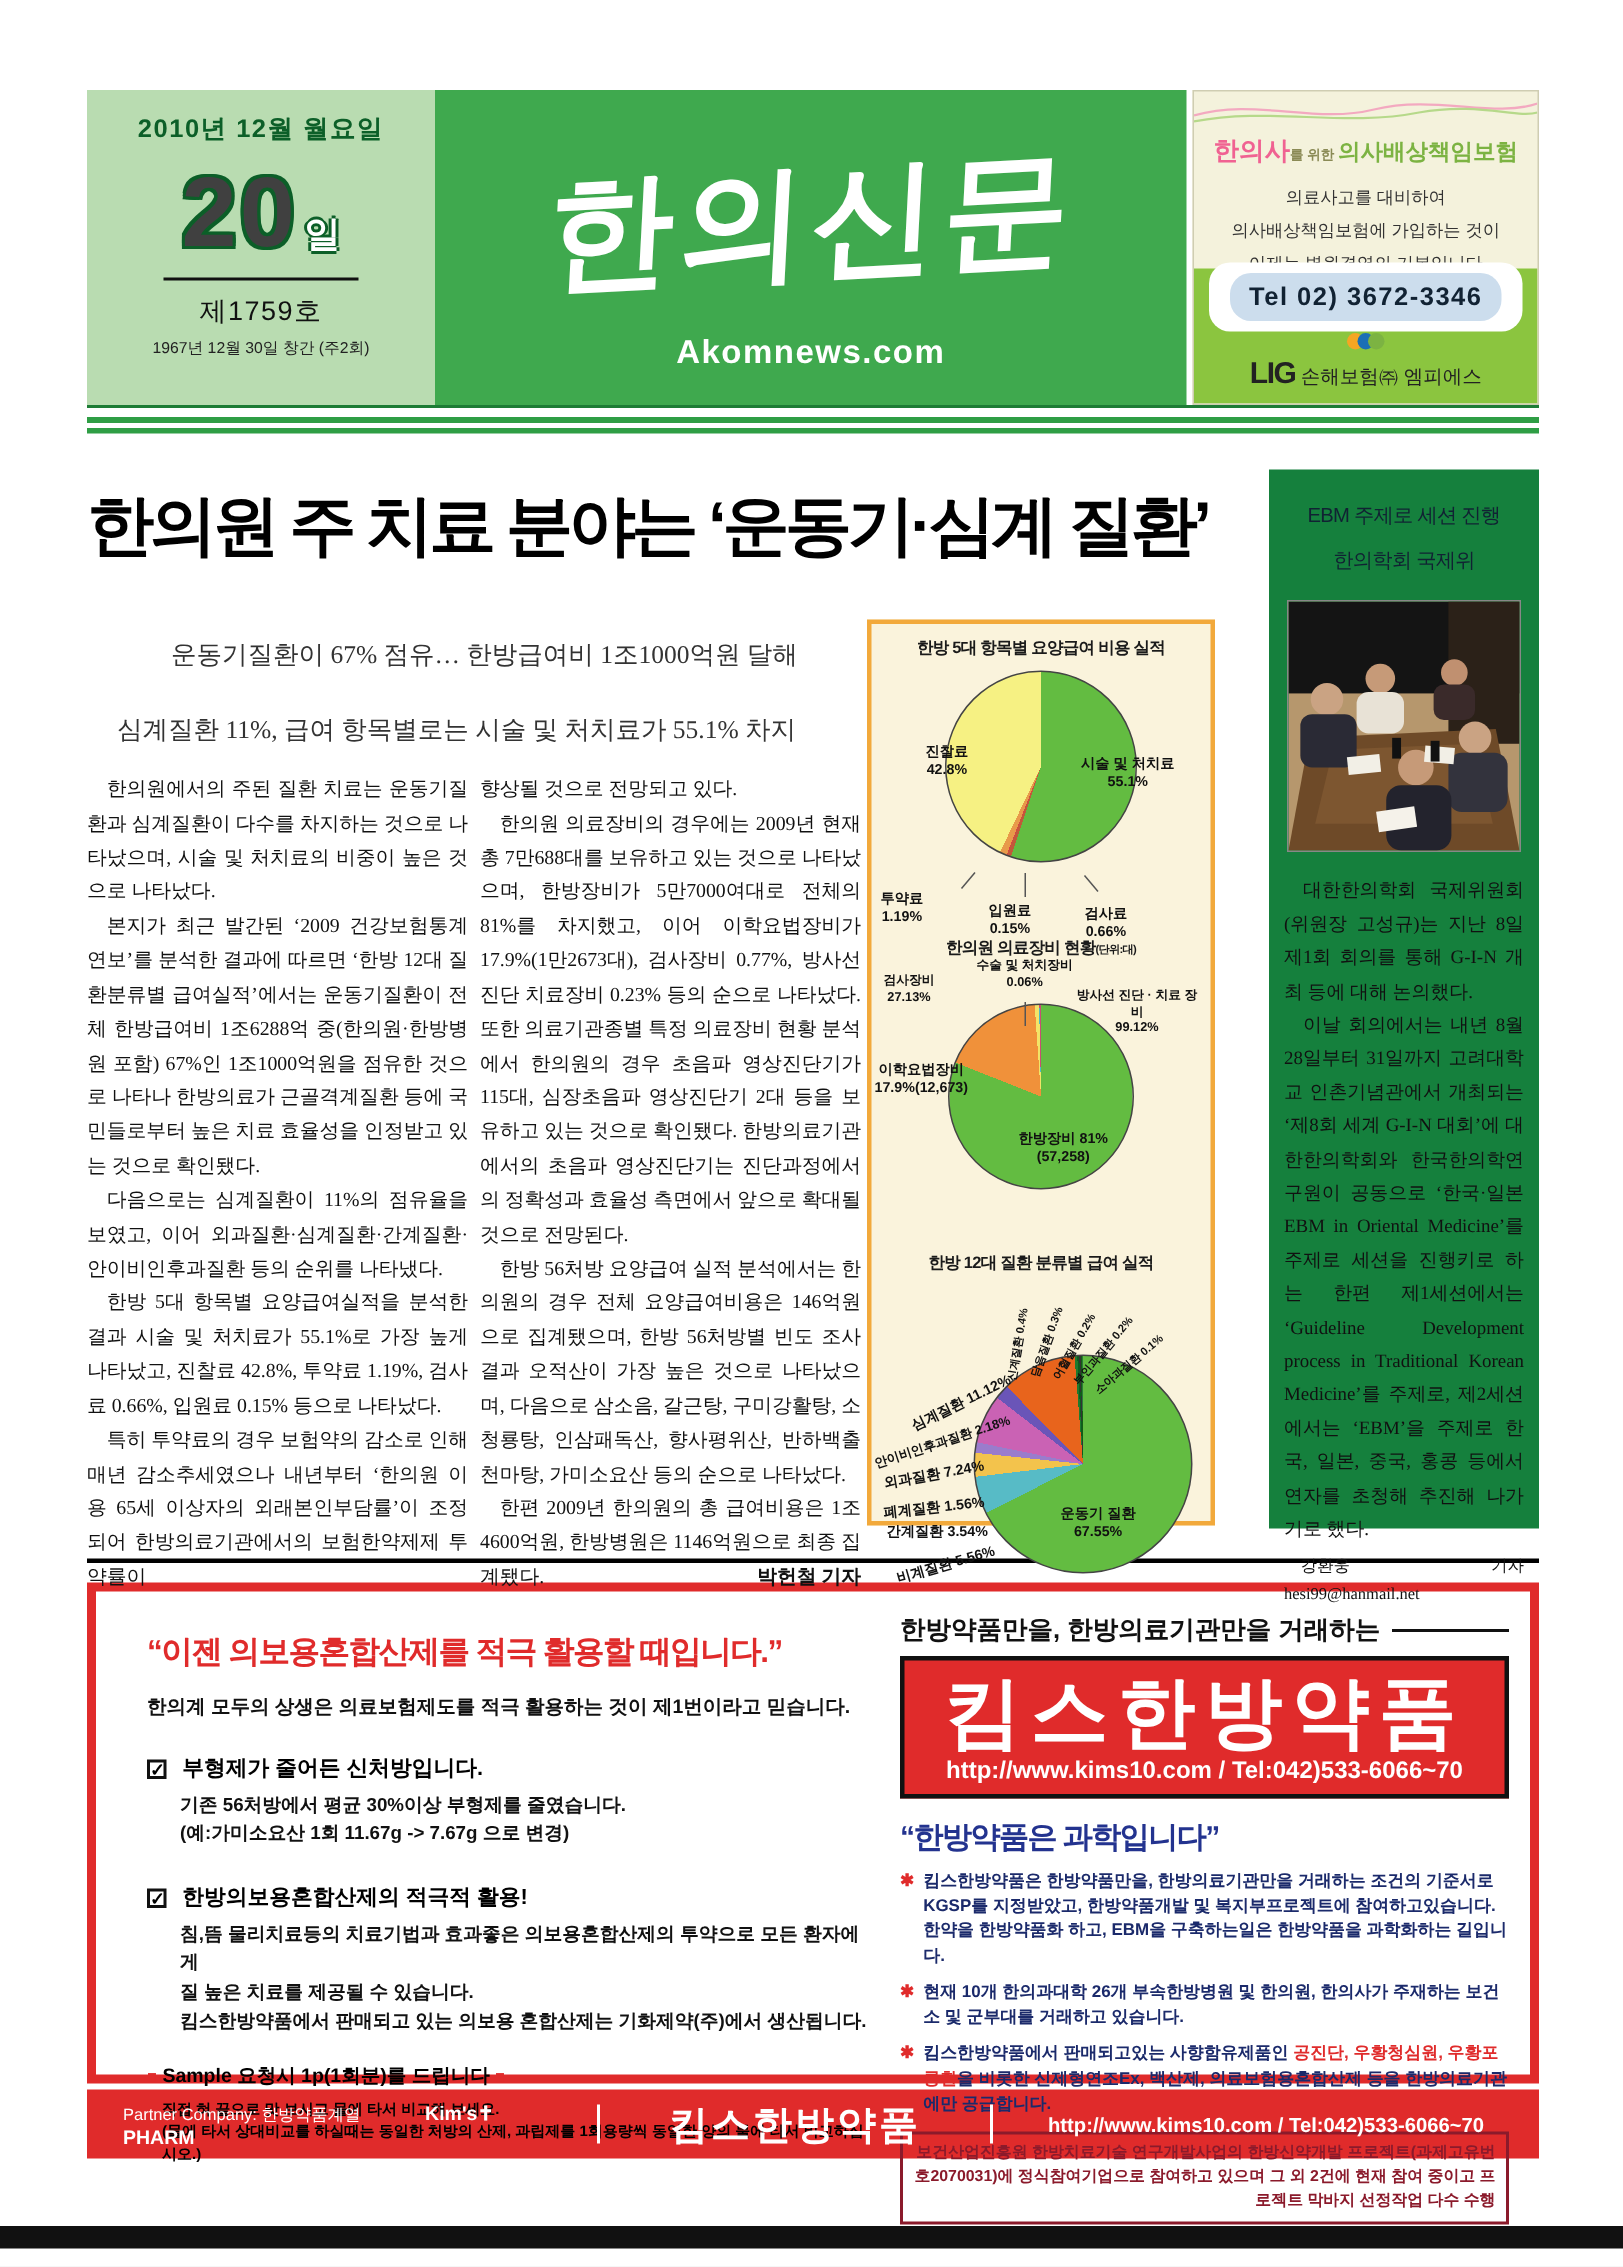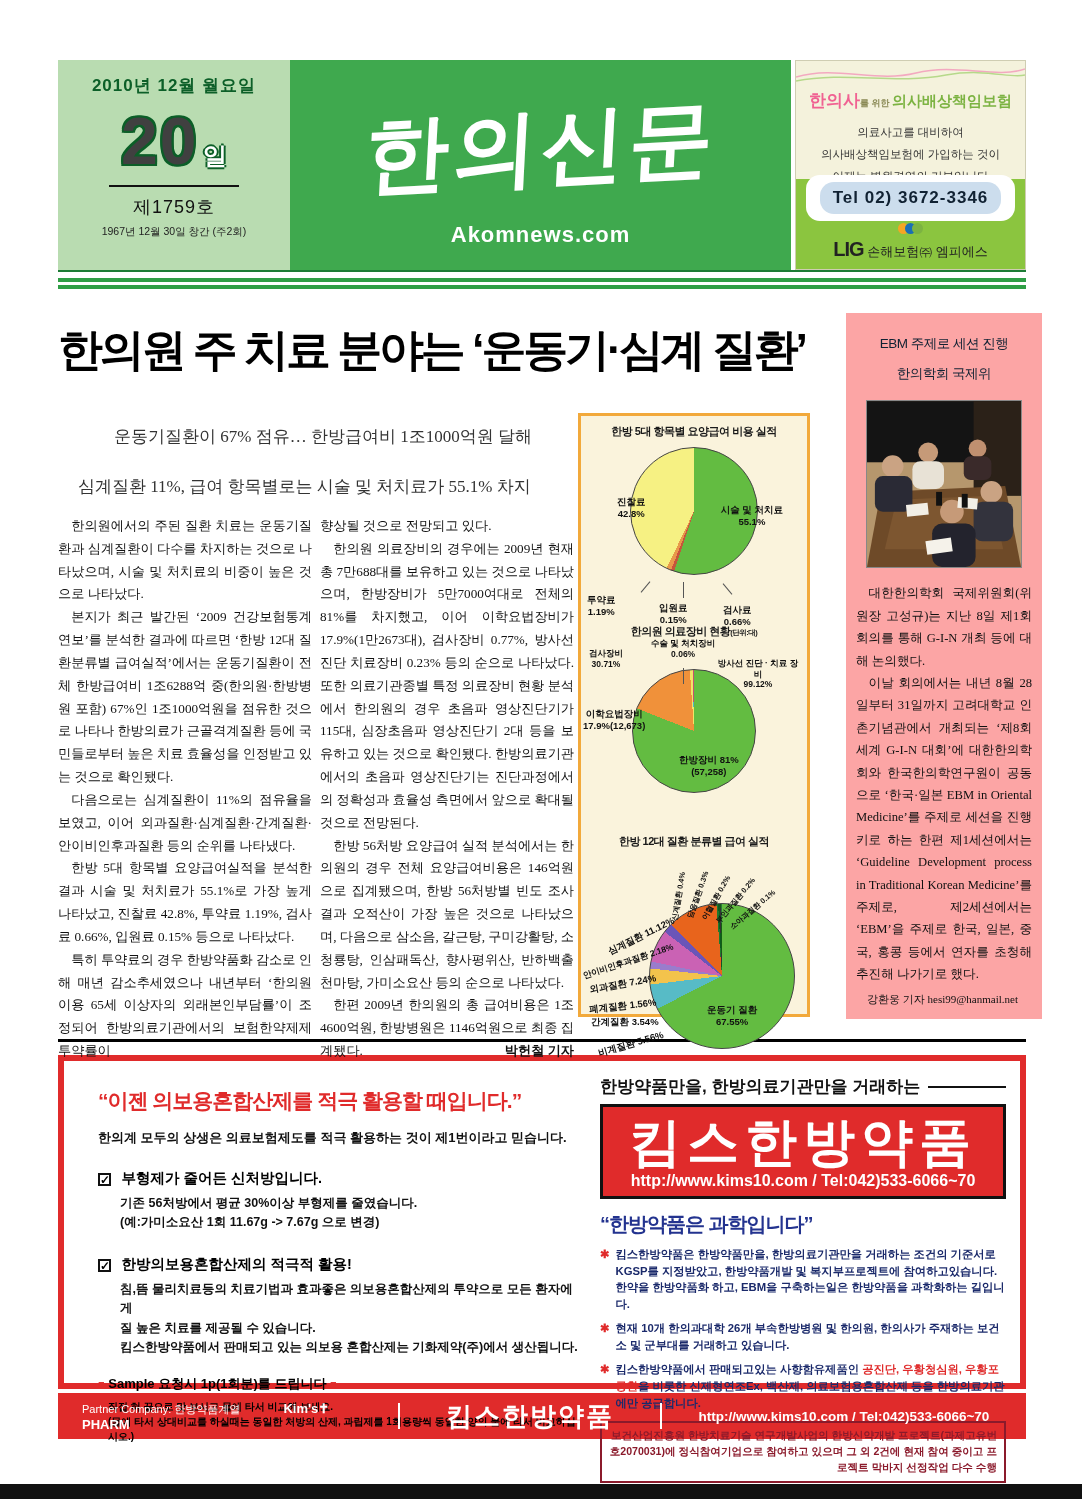--- a/index.html
+++ b/index.html
@@ -70,21 +70,21 @@
   .pie2 { width:124px; height:124px; margin-top:30px; }
   .pie3 { width:146px; height:146px; margin-top:54px; margin-left:62px; }
   .plabel { position:absolute; font-size:9.5px; font-weight:bold; color:#111; line-height:1.25; white-space:pre-line; text-align:center; }
   .c1 { height:196px; }
   .c2 { height:208px; margin-top:4px; }
   .c3 { height:252px; margin-top:2px; }
   .leader { position:absolute; background:#555; width:1px; }
   .rot { transform-origin:left bottom; white-space:nowrap; font-size:7.5px; }
 
   
-  .sidebar { position:absolute; left:788px; top:-4px; width:196px; height:706px; background:#fca5a5; padding:16px 10px; }
+  .sidebar { position:absolute; left:788px; top:-4px; width:180px; height:706px; background:#15803d; padding:16px 10px; }
   .sb-title { text-align:center; font-size:13.5px; color:#123; line-height:2.2; letter-spacing:-0.5px; }
   .sb-photo { display:block; margin:12px auto 0 auto; border:1px solid #888; }
   .sb-body { margin-top:14px; font-family:"Liberation Serif", serif; font-size:12.6px; line-height:1.78; text-align:justify; color:#111; }
   .sb-body p { text-indent:1em; }
   .sb-byline { margin-top:4px; font-size:11px; text-indent:1em; }
 
   .black-sep { height:3px; background:#000; margin-top:10px; }
 
   
   .bottom-ad { margin-top:13px; border:6px solid #e02b2b; height:334px; display:flex; background:#fff; }
@@ -174,21 +174,21 @@
     <div class="main">
       <div class="headline">한의원 주 치료 분야는 ‘운동기·심계 질환’</div>
       <div class="subhead subhead1">운동기질환이 67% 점유… 한방급여비 1조1000억원 달해</div>
       <div class="subhead subhead2">심계질환 11%, 급여 항목별로는 시술 및 처치료가 55.1% 차지</div>
 
       <div class="col col1">
         <p>한의원에서의 주된 질환 치료는 운동기질환과 심계질환이 다수를 차지하는 것으로 나타났으며, 시술 및 처치료의 비중이 높은 것으로 나타났다.</p>
         <p>본지가 최근 발간된 ‘2009 건강보험통계연보’를 분석한 결과에 따르면 ‘한방 12대 질환분류별 급여실적’에서는 운동기질환이 전체 한방급여비 1조6288억 중(한의원·한방병원 포함) 67%인 1조1000억원을 점유한 것으로 나타나 한방의료가 근골격계질환 등에 국민들로부터 높은 치료 효율성을 인정받고 있는 것으로 확인됐다.</p>
         <p>다음으로는 심계질환이 11%의 점유율을 보였고, 이어 외과질환·심계질환·간계질환·안이비인후과질환 등의 순위를 나타냈다.</p>
         <p>한방 5대 항목별 요양급여실적을 분석한 결과 시술 및 처치료가 55.1%로 가장 높게 나타났고, 진찰료 42.8%, 투약료 1.19%, 검사료 0.66%, 입원료 0.15% 등으로 나타났다.</p>
-        <p>특히 투약료의 경우 한방약품화 감소로 인해 매년 감소추세였으나 내년부터 ‘한의원 이용 65세 이상자의 외래본인부담률’이 조정되어 한방의료기관에서의 보험한약제제 투약률이</p>
+        <p>특히 투약료의 경우 보험약의 감소로 인해 매년 감소추세였으나 내년부터 ‘한의원 이용 65세 이상자의 외래본인부담률’이 조정되어 한방의료기관에서의 보험한약제제 투약률이</p>
       </div>
       <div class="col col2">
         <p class="cont">향상될 것으로 전망되고 있다.</p>
         <p>한의원 의료장비의 경우에는 2009년 현재 총 7만688대를 보유하고 있는 것으로 나타났으며, 한방장비가 5만7000여대로 전체의 81%를 차지했고, 이어 이학요법장비가 17.9%(1만2673대), 검사장비 0.77%, 방사선 진단 치료장비 0.23% 등의 순으로 나타났다. 또한 의료기관종별 특정 의료장비 현황 분석에서 한의원의 경우 초음파 영상진단기가 115대, 심장초음파 영상진단기 2대 등을 보유하고 있는 것으로 확인됐다. 한방의료기관에서의 초음파 영상진단기는 진단과정에서의 정확성과 효율성 측면에서 앞으로 확대될 것으로 전망된다.</p>
         <p>한방 56처방 요양급여 실적 분석에서는 한의원의 경우 전체 요양급여비용은 146억원으로 집계됐으며, 한방 56처방별 빈도 조사결과 오적산이 가장 높은 것으로 나타났으며, 다음으로 삼소음, 갈근탕, 구미강활탕, 소청룡탕, 인삼패독산, 향사평위산, 반하백출천마탕, 가미소요산 등의 순으로 나타났다.</p>
         <p><span>한편 2009년 한의원의 총 급여비용은 1조4600억원, 한방병원은 1146억원으로 최종 집계됐다.</span><span class="byline-right">박헌철 기자</span></p>
       </div>
 
       <div class="chart-panel">
 
@@ -209,21 +209,21 @@
           <div class="leader" style="left:96px; bottom:22px; height:16px;"></div>
           <div class="leader" style="left:140px; bottom:24px; height:14px; transform:rotate(-40deg);"></div>
         </div>
 
         <div class="chart-block c2">
           <div class="chart-title"><span>한의원 의료장비 현황</span><small>(단위:대)</small></div>
           <div class="pie pie2" style="background: conic-gradient(rgb(99, 188, 65) 0deg, rgb(99, 188, 65) 291.6deg, rgb(240, 145, 58) 291.6deg, rgb(240, 145, 58) 356.04deg, rgb(242, 228, 104) 356.04deg, rgb(242, 228, 104) 358.812deg, rgb(77, 184, 200) 358.812deg, rgb(77, 184, 200) 359.028deg, rgb(200, 79, 114) 359.028deg, rgb(200, 79, 114) 359.856deg);"></div>
           <div class="plabel" style="left:64px; top:14px; font-size:8.5px;">수술 및 처치장비
 0.06%</div>
           <div class="plabel" style="left:2px; top:24px; font-size:8.5px;">검사장비
-30.71%</div>
+27.13%</div>
           <div class="plabel" style="right:0px; top:34px; font-size:8.5px; width:86px;">방사선 진단 · 치료 장비
 99.12%</div>
           <div class="plabel" style="left:-4px; top:84px;">이학요법장비
 17.9%(12,673)</div>
           <div class="plabel" style="left:92px; top:130px;">한방장비 81%
 (57,258)</div>
           <div class="leader" style="left:96px; top:44px; height:16px;"></div>
         </div>
 
         <div class="chart-block c3">

